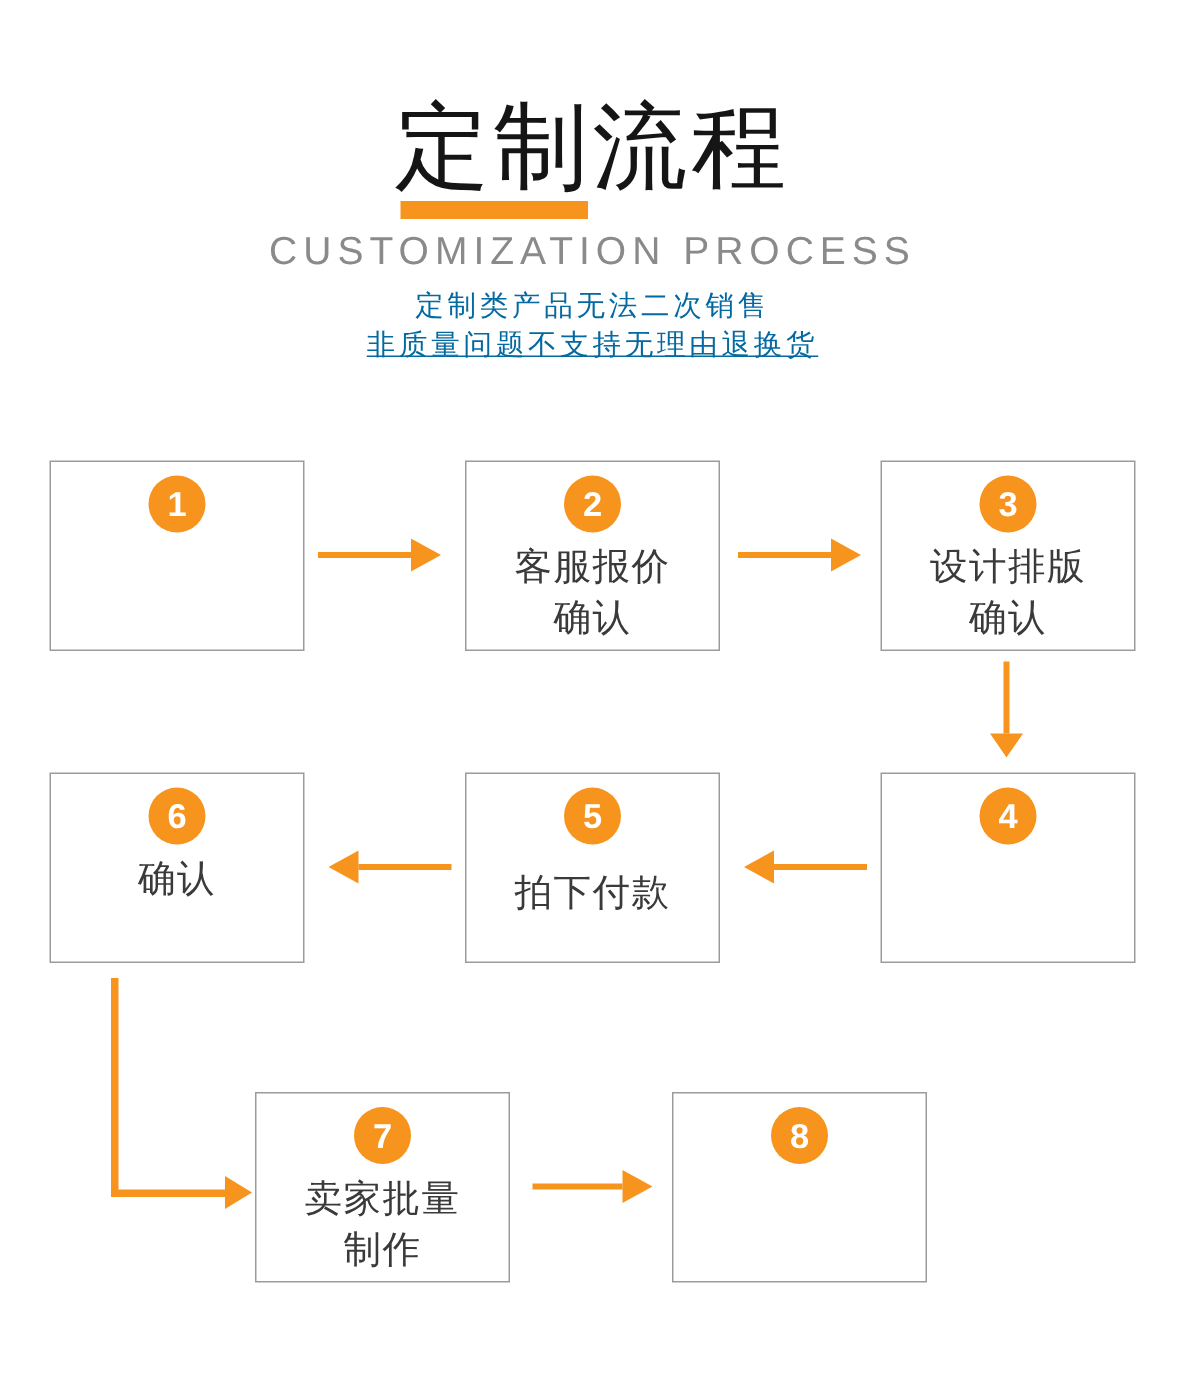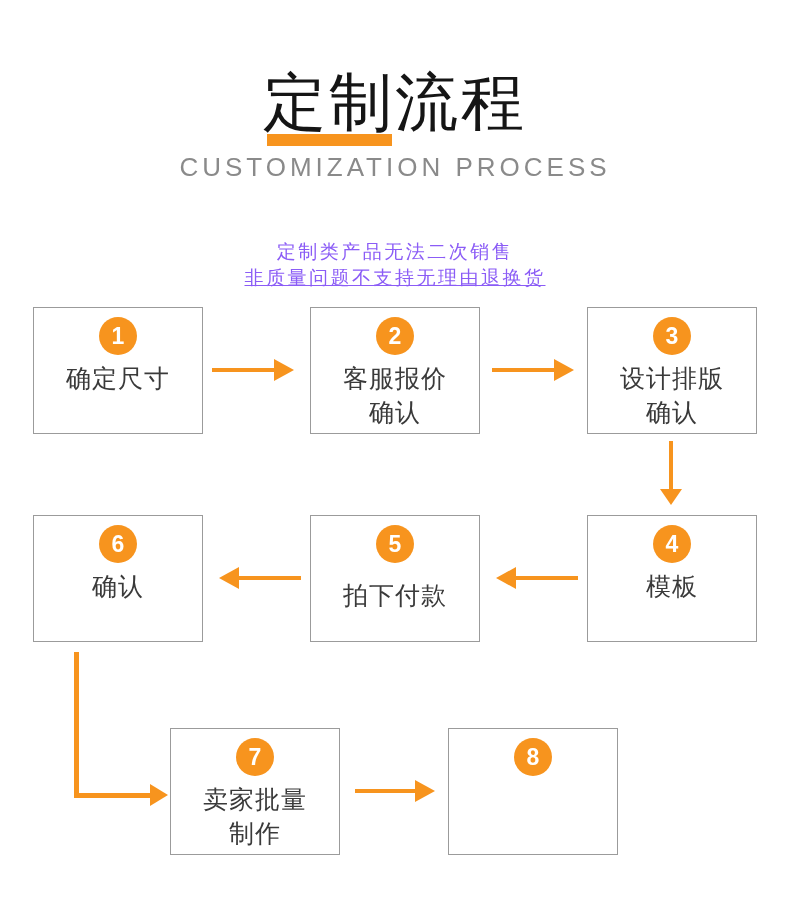--- a/index.html
+++ b/index.html
@@ -6,33 +6,33 @@
   .canvas{
     position:relative;width:790px;height:922px;margin:0 auto;
     background:#ffffff;overflow:hidden;
     font-family:"Liberation Sans","DejaVu Sans",sans-serif;
   }
   
   .title-wrap{position:absolute;left:0;top:68px;width:790px;text-align:center;}
   .title{
     position:relative;display:inline-block;
     font-size:63px;font-weight:500;letter-spacing:3px;color:#151515;
-    line-height:1.1;z-index:2;
+    line-height:1.1;z-index:2;font-family:Liberation Mono, monospace;
   }
   .title-highlight{
     position:absolute;left:267px;top:134px;width:125px;height:12px;
     background:#f7941e;z-index:1;
   }
   .subtitle{
     position:absolute;left:0;top:152px;width:790px;text-align:center;
     font-size:26px;font-weight:400;letter-spacing:4px;color:#8a8a8a;
   }
   .note{
     position:absolute;left:0;width:790px;text-align:center;
-    font-size:19px;letter-spacing:2.5px;color:#8b5cf6;margin-top:48px;
+    font-size:19px;letter-spacing:2.5px;color:#0369a1;
   }
   .note1{top:191px;}
   .note2{top:217px;text-decoration:underline;}
   
   .step-box{
     position:absolute;width:170px;height:127px;
     background:#ffffff;border:1px solid #9b9b9b;box-sizing:border-box;
   }
   .badge{
     position:absolute;left:50%;top:9px;transform:translateX(-50%);
@@ -102,21 +102,20 @@
     <span class="title">定制流程</span>
   </div>
   <div class="title-highlight"></div>
   <div class="subtitle">CUSTOMIZATION PROCESS</div>
   <div class="note note1">定制类产品无法二次销售</div>
   <div class="note note2">非质量问题不支持无理由退换货</div>
 
   <div class="step-box b1">
     <div class="badge">1</div>
     <div class="label">
-      <span>确定尺寸</span>
     </div>
   </div>
 
   <div class="step-box b2">
     <div class="badge">2</div>
     <div class="label">
       <span>客服报价</span>
       <span>确认</span>
     </div>
   </div>
@@ -125,21 +124,20 @@
     <div class="badge">3</div>
     <div class="label">
       <span>设计排版</span>
       <span>确认</span>
     </div>
   </div>
 
   <div class="step-box b4">
     <div class="badge">4</div>
     <div class="label">
-      <span>模板</span>
     </div>
   </div>
 
   <div class="step-box single b5">
     <div class="badge">5</div>
     <div class="label">
       <span>拍下付款</span>
       <span></span>
     </div>
   </div>

